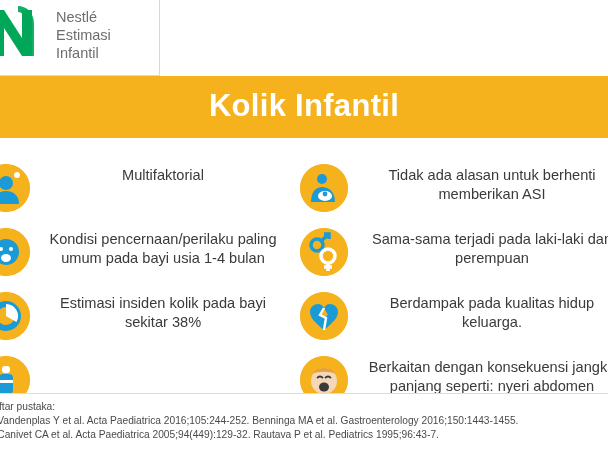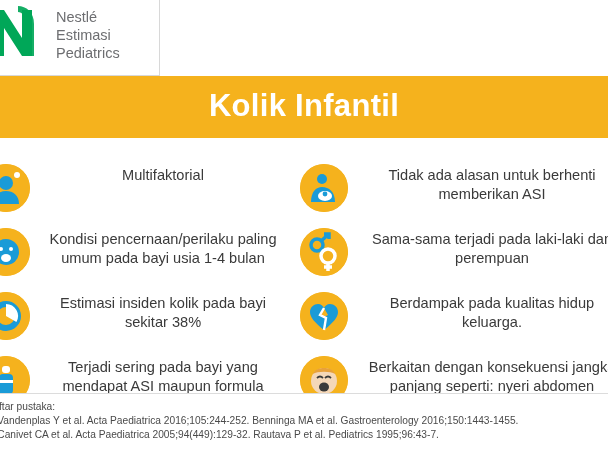--- a/index.html
+++ b/index.html
@@ -146,21 +146,21 @@
   <div class="logo-block">
     <div class="logo-mark">
       <svg width="64" height="62" viewBox="0 0 64 62">
         <path d="M6,8 L6,54 L16,54 L16,26 L34,54 L44,54 L44,8 L34,8 L34,36 L16,8 Z" fill="#00a758"></path>
         <path d="M30,4 C38,4 46,10 46,22 L46,54 L38,54 L38,22 C38,14 34,10 30,10 Z" fill="#00a758" opacity="0.92"></path>
       </svg>
     </div>
     <div class="logo-text">
       <div>Nestlé</div>
       <div>Estimasi</div>
-      <div>Pediatrics</div>
+      <div>Infantil</div>
     </div>
   </div>
 
   <div class="title-band">
     <div class="title">Kolik Infantil</div>
   </div>
 
   <div class="col col-left">
 
     <div class="item li0">
@@ -201,21 +201,20 @@
 
     <div class="item li3">
       <div class="badge">
         <svg width="48" height="48" viewBox="0 0 48 48">
           <circle cx="24" cy="24" r="24" fill="#f5b21d"></circle>
           <rect x="17" y="18" width="14" height="20" rx="4" fill="#1a9bd7"></rect>
           <rect x="20" y="10" width="8" height="7" rx="3" fill="#ffffff"></rect>
           <rect x="17" y="24" width="14" height="3" fill="#ffffff"></rect>
         </svg>
       </div>
-      <div class="item-text">Terjadi sering pada bayi yang mendapat ASI maupun formula</div>
     </div>
 
   </div>
 
   <div class="col col-right">
 
     <div class="item li0">
       <div class="badge">
         <svg width="48" height="48" viewBox="0 0 48 48">
           <circle cx="24" cy="24" r="24" fill="#f5b21d"></circle>

